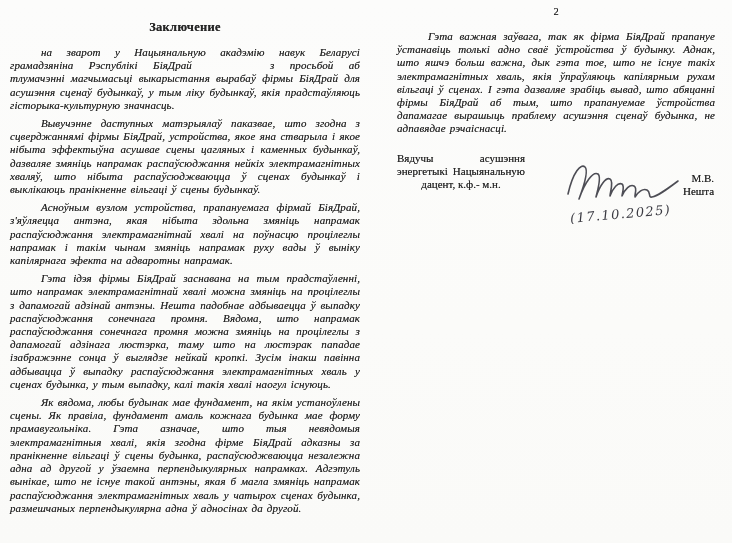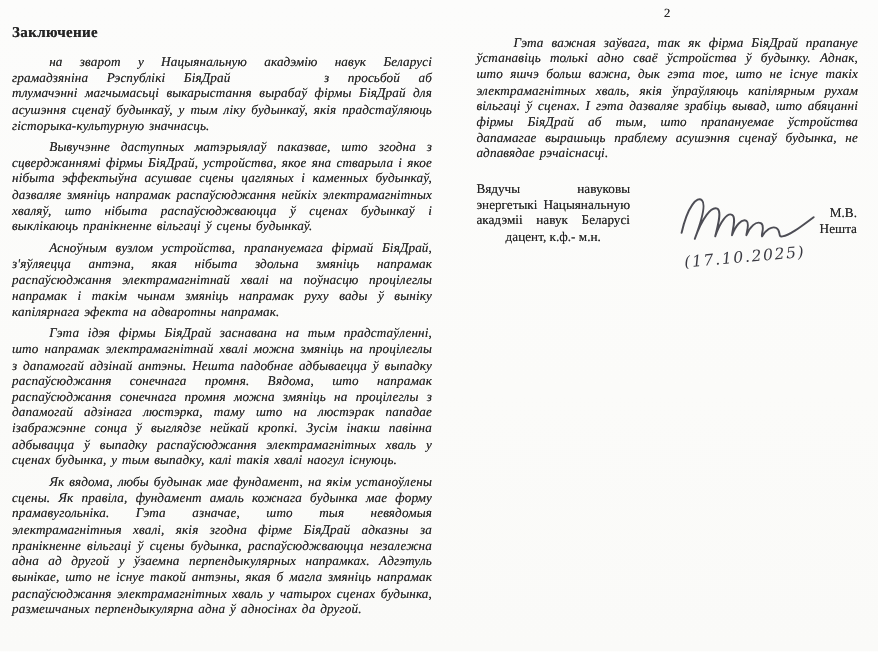--- a/index.html
+++ b/index.html
@@ -7,21 +7,21 @@
     position:relative; width:732px; height:543px; overflow:hidden;
     background:linear-gradient(180deg,#fcfcfb 0%, #fbfbf9 60%, #fafaf8 100%);
     font-family:"Liberation Serif", serif;
     color:#262626;
   }
   .page { position:absolute; text-align:justify; }
   .page1 { left:10px; top:20px; width:350px; }
   .page2 { left:397px; top:6px;  width:318px; }
 
   .doc-title {
-    font-size:12.5px; font-weight:bold; 
+    font-size:12.5px; font-weight:bold; text-align:center;
     margin:0 0 11px 0; letter-spacing:.3px;
     text-shadow:0 0 .4px rgba(30,30,30,.8);
   }
   .para {
     margin:0 0 5px 0; font-size:11px; line-height:13.2px;
     text-indent:31px; word-spacing:1.2px; letter-spacing:.1px;
     text-shadow:0 0 .4px rgba(30,30,30,.7);
     font-style:italic;
   }
   .gap { display:inline-block; width:78px; }
@@ -62,23 +62,22 @@
     <p class="para">Як вядома, любы будынак мае фундамент, на якім устаноўлены сцены. Як правіла, фундамент амаль кожнага будынка мае форму прамавугольніка. Гэта азначае, што тыя невядомыя электрамагнітныя хвалі, якія згодна фірме БіяДрай адказны за пранікненне вільгаці ў сцены будынка, распаўсюджваюцца незалежна адна ад другой у ўзаемна перпендыкулярных напрамках. Адгэтуль вынікае, што не існуе такой антэны, якая б магла змяніць напрамак распаўсюджання электрамагнітных хваль у чатырох сценах будынка, размешчаных перпендыкулярна адна ў адносінах да другой.</p>
   </div>
 
   <div class="page page2">
     <div class="page-number">2</div>
 
     <p class="para">Гэта важная заўвага, так як фірма БіяДрай прапануе ўстанавіць толькі адно сваё ўстройства ў будынку. Аднак, што яшчэ больш важна, дык гэта тое, што не існуе такіх электрамагнітных хваль, якія ўпраўляюць капілярным рухам вільгаці ў сценах. І гэта дазваляе зрабіць вывад, што абяцанні фірмы БіяДрай аб тым, што прапануемае ўстройства дапамагае вырашыць праблему асушэння сценаў будынка, не адпавядае рэчаіснасці.</p>
 
     <div class="sig-area">
       <div class="sig-left">
-        <div class="sig-line just">Вядучы навуковы</div>
+        <div class="sig-line just">Вядучы асушэння</div>
         <div class="sig-line just">энергетыкі Нацыянальную</div>
-        <div class="sig-line just">акадэміі навук Беларусі</div>
         <div class="sig-line plain">дацент, к.ф.- м.н.</div>
       </div>
 
       <svg class="sig-script" viewBox="0 0 125 66" width="125" height="66">
         <path d="M3,36 C8,14 16,5 20,9 C24,13 17,33 14,41
                  C20,24 28,13 33,16 C37,19 32,34 31,39
                  C35,27 41,19 45,21 C49,23 45,35 45,38
                  C48,30 53,24 57,26 C60,28 57,36 57,38
                  C60,31 65,26 69,28 C73,30 69,38 70,39
                  C73,34 78,30 82,32 C86,34 83,40 87,39

